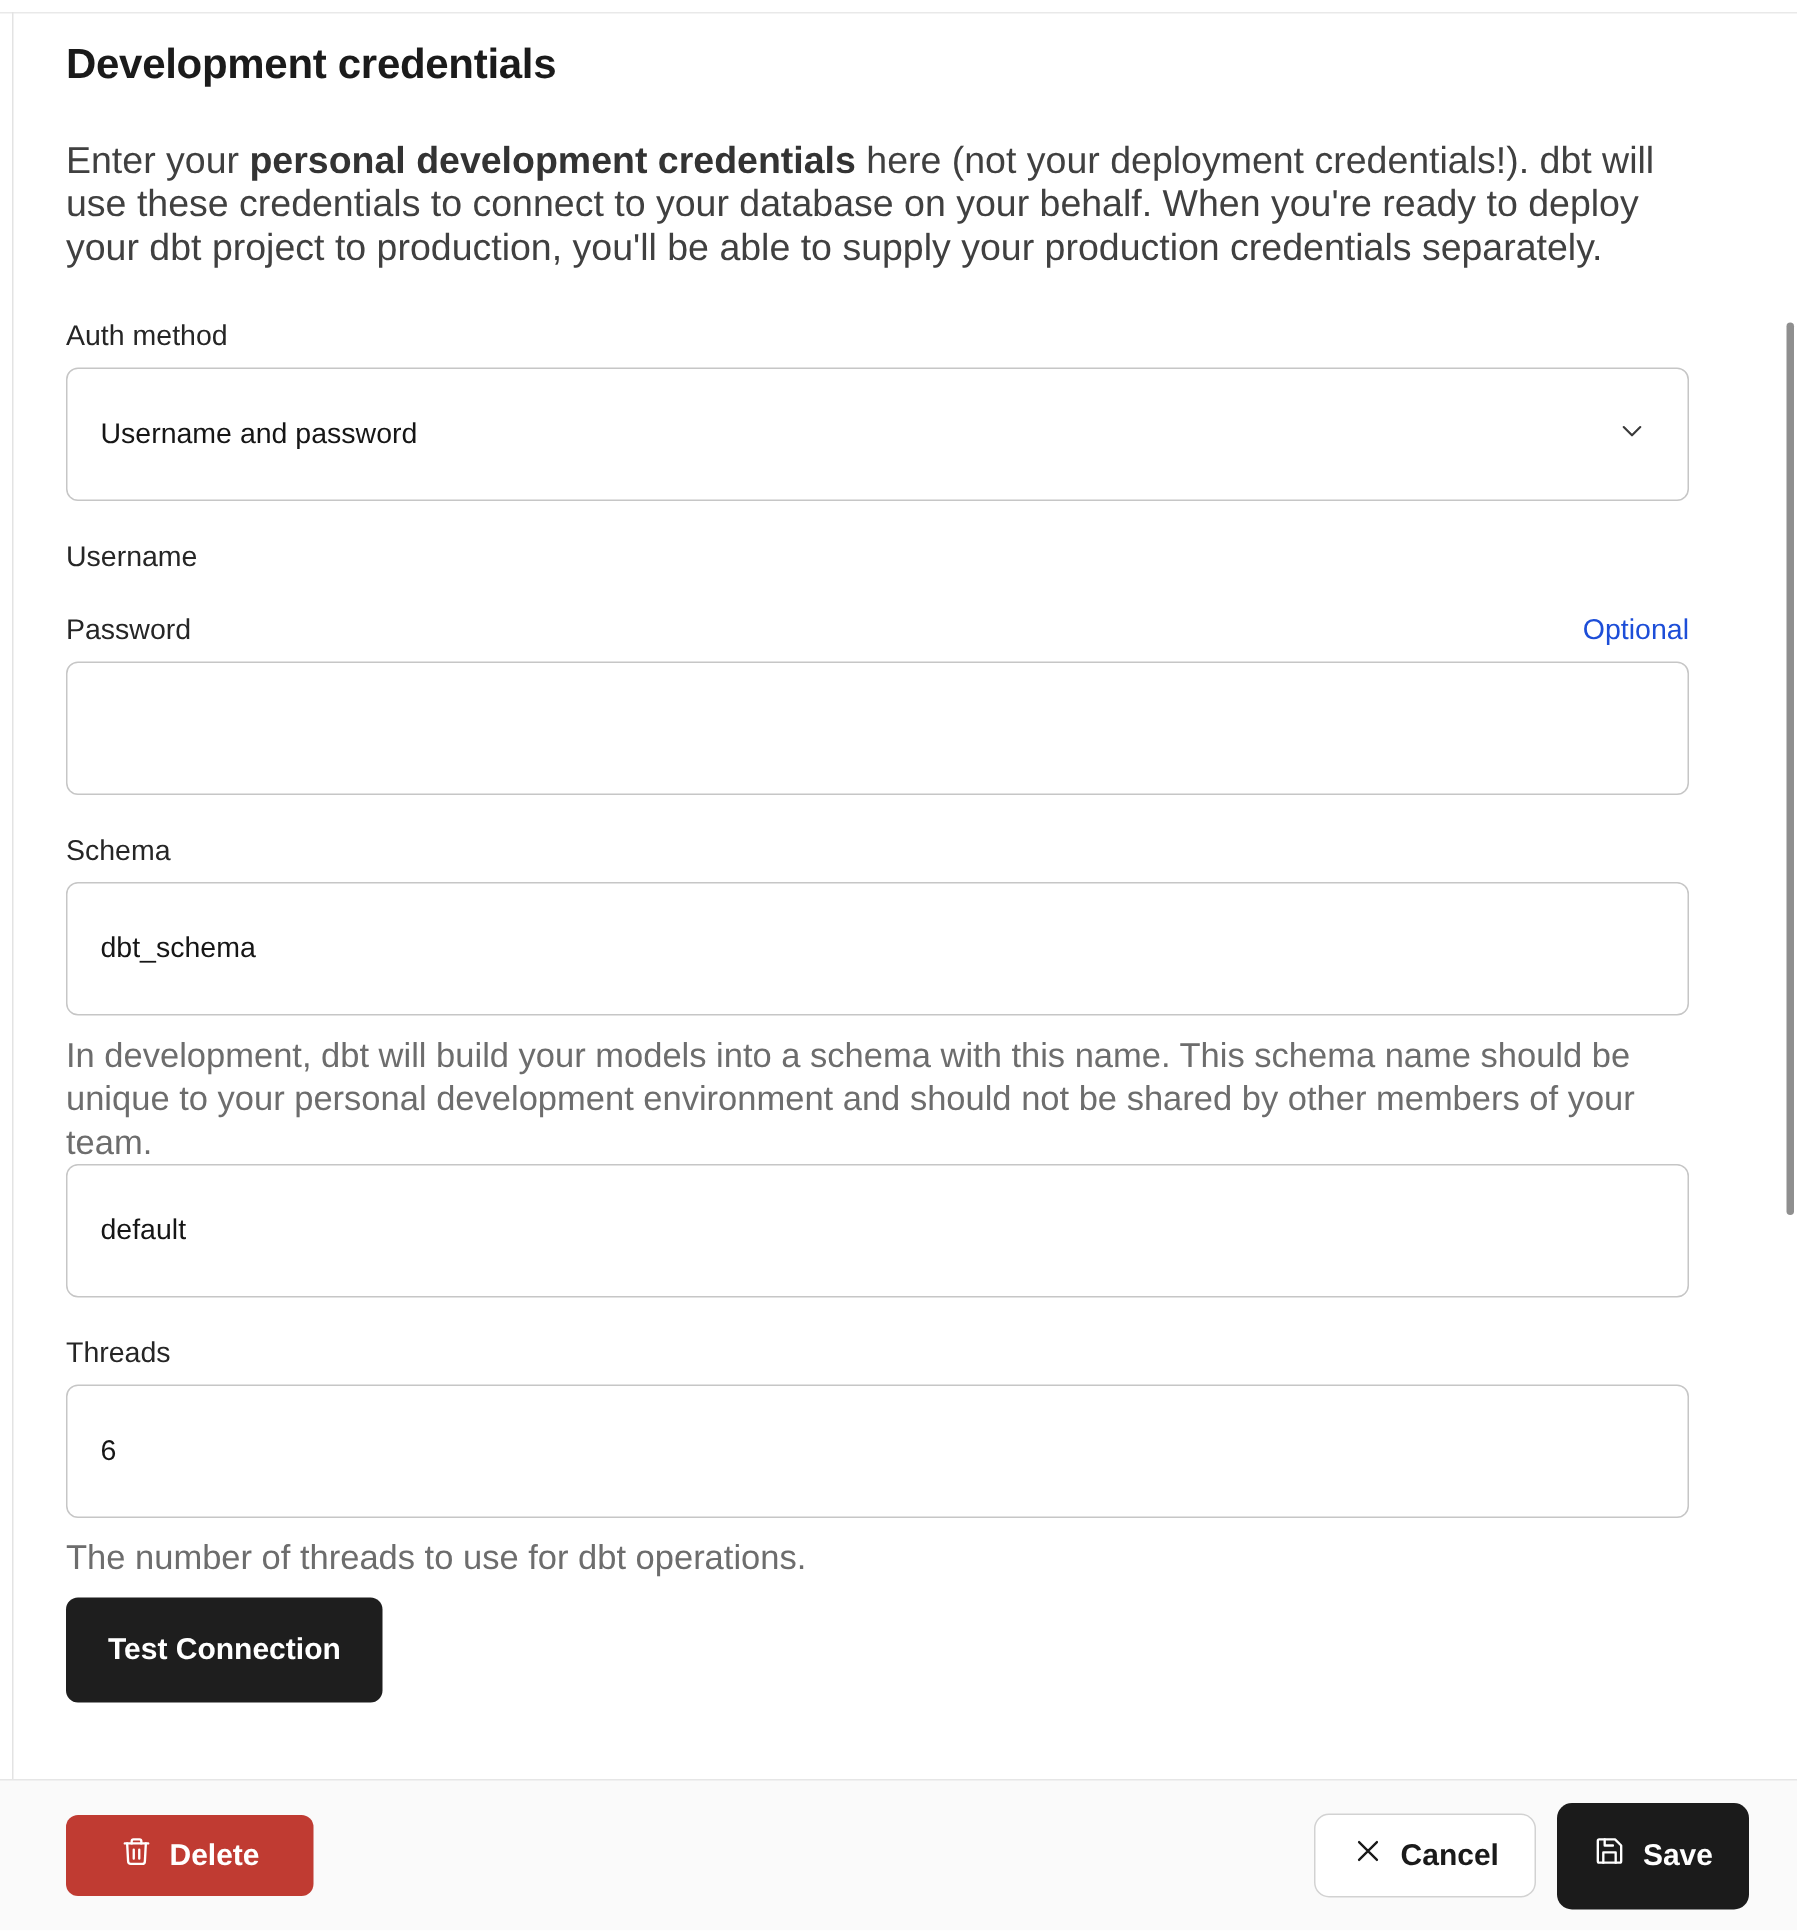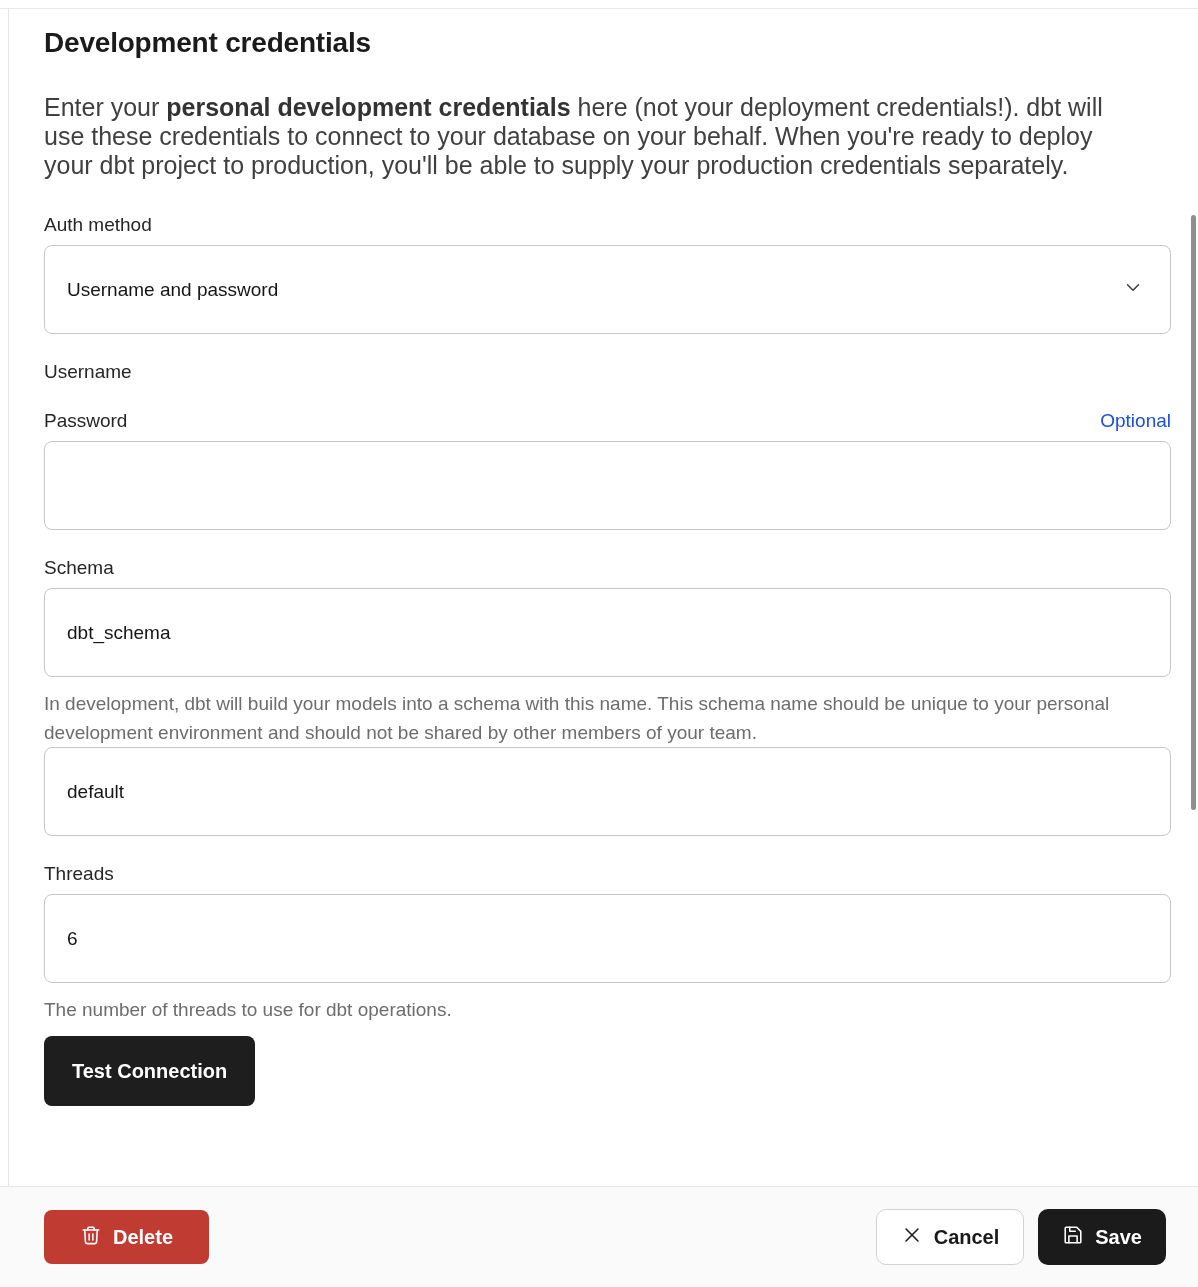--- a/index.html
+++ b/index.html
@@ -7,21 +7,21 @@
   body {
     font-family: "Liberation Sans", sans-serif;
     background: #ffffff;
     position: relative;
     overflow: hidden;
     color: #1a1a1a;
   }
   .panel-top-line { position: absolute; left: 0; right: 0; top: 8px; height: 1px; background: #e9e9e9; }
   .panel-left-line { position: absolute; left: 8px; top: 8px; bottom: 101px; width: 1px; background: #e3e3e3; }
 
-  .content { position: absolute; left: 9px; top: 0; right: 0; bottom: 101px; padding: 25px 27px 0 35px; overflow: hidden; }
+  .content { position: absolute; left: 9px; top: 0; right: 0; bottom: 101px; padding: 25px 72px 0 35px; overflow: hidden; }
 
   h1.page-title { font-size: 28px; line-height: 36px; font-weight: 700; color: #1b1b1b; letter-spacing: -0.2px; }
 
   p.description { margin-top: 32px; font-size: 25px; line-height: 29px; color: #404040; max-width: 1100px; }
   p.description strong { color: #333333; font-weight: 700; }
 
   .field-label { display: flex; justify-content: space-between; align-items: baseline;
     font-size: 19px; line-height: 23px; color: #262626; margin-bottom: 9px; }
   .optional-tag { color: #1d4ed8; font-size: 19px; }
 
@@ -34,38 +34,38 @@
     border: 1px solid #c6c6c6; border-radius: 8px;
     background: #ffffff;
     font-family: "Liberation Sans", sans-serif;
     font-size: 19px; color: #161616;
     padding: 0 22px;
     outline: none;
   }
   .select-control { display: flex; align-items: center; justify-content: space-between; cursor: pointer; }
   .select-control .chev { flex: 0 0 auto; margin-right: 4px; color: #3c3c3c; }
 
-  .help-text { margin-top: 12px; font-size: 19px; line-height: 29px; color: #6d6d6d; }
+  .help-text { margin-top: 12px; font-size: 23px; line-height: 29px; color: #6d6d6d; }
 
   .btn { display: inline-flex; align-items: center; gap: 11px; border: none; cursor: pointer;
     font-family: "Liberation Sans", sans-serif; font-weight: 700; border-radius: 8px; }
 
   .btn-test { margin-top: 12px; height: 70px; padding: 0 28px; background: #1e1e1e; color: #ffffff; font-size: 20px; }
 
   .footer {
     position: absolute; left: 0; right: 0; bottom: 0; height: 101px;
     background: #fafafa; border-top: 1px solid #e6e6e6;
     display: flex; align-items: center; justify-content: space-between;
     padding: 0 32px 0 44px;
   }
   .footer-right { display: flex; align-items: center; gap: 14px; }
   .btn-delete { height: 54px; padding: 0 36px; background: #c03b32; color: #ffffff; font-size: 20px; }
   .btn-cancel { height: 56px; padding: 0 24px; background: #ffffff; color: #1a1a1a; font-size: 20px;
     border: 1px solid #d2d2d2; border-radius: 10px; }
-  .btn-save { height: 56px; padding: 0 24px; background: #1b1b1b; color: #ffffff; font-size: 20px; border-radius: 10px; }
+  .btn-save { height: 71px; padding: 0 24px; background: #1b1b1b; color: #ffffff; font-size: 20px; border-radius: 10px; }
   .btn svg { flex: 0 0 auto; }
 
   .scrollbar-thumb {
     position: absolute; right: 2px; top: 215px; width: 5px; height: 595px;
     background: #8f8f8f; border-radius: 3px;
   }
 </style>
 </head>
 <body>
 

